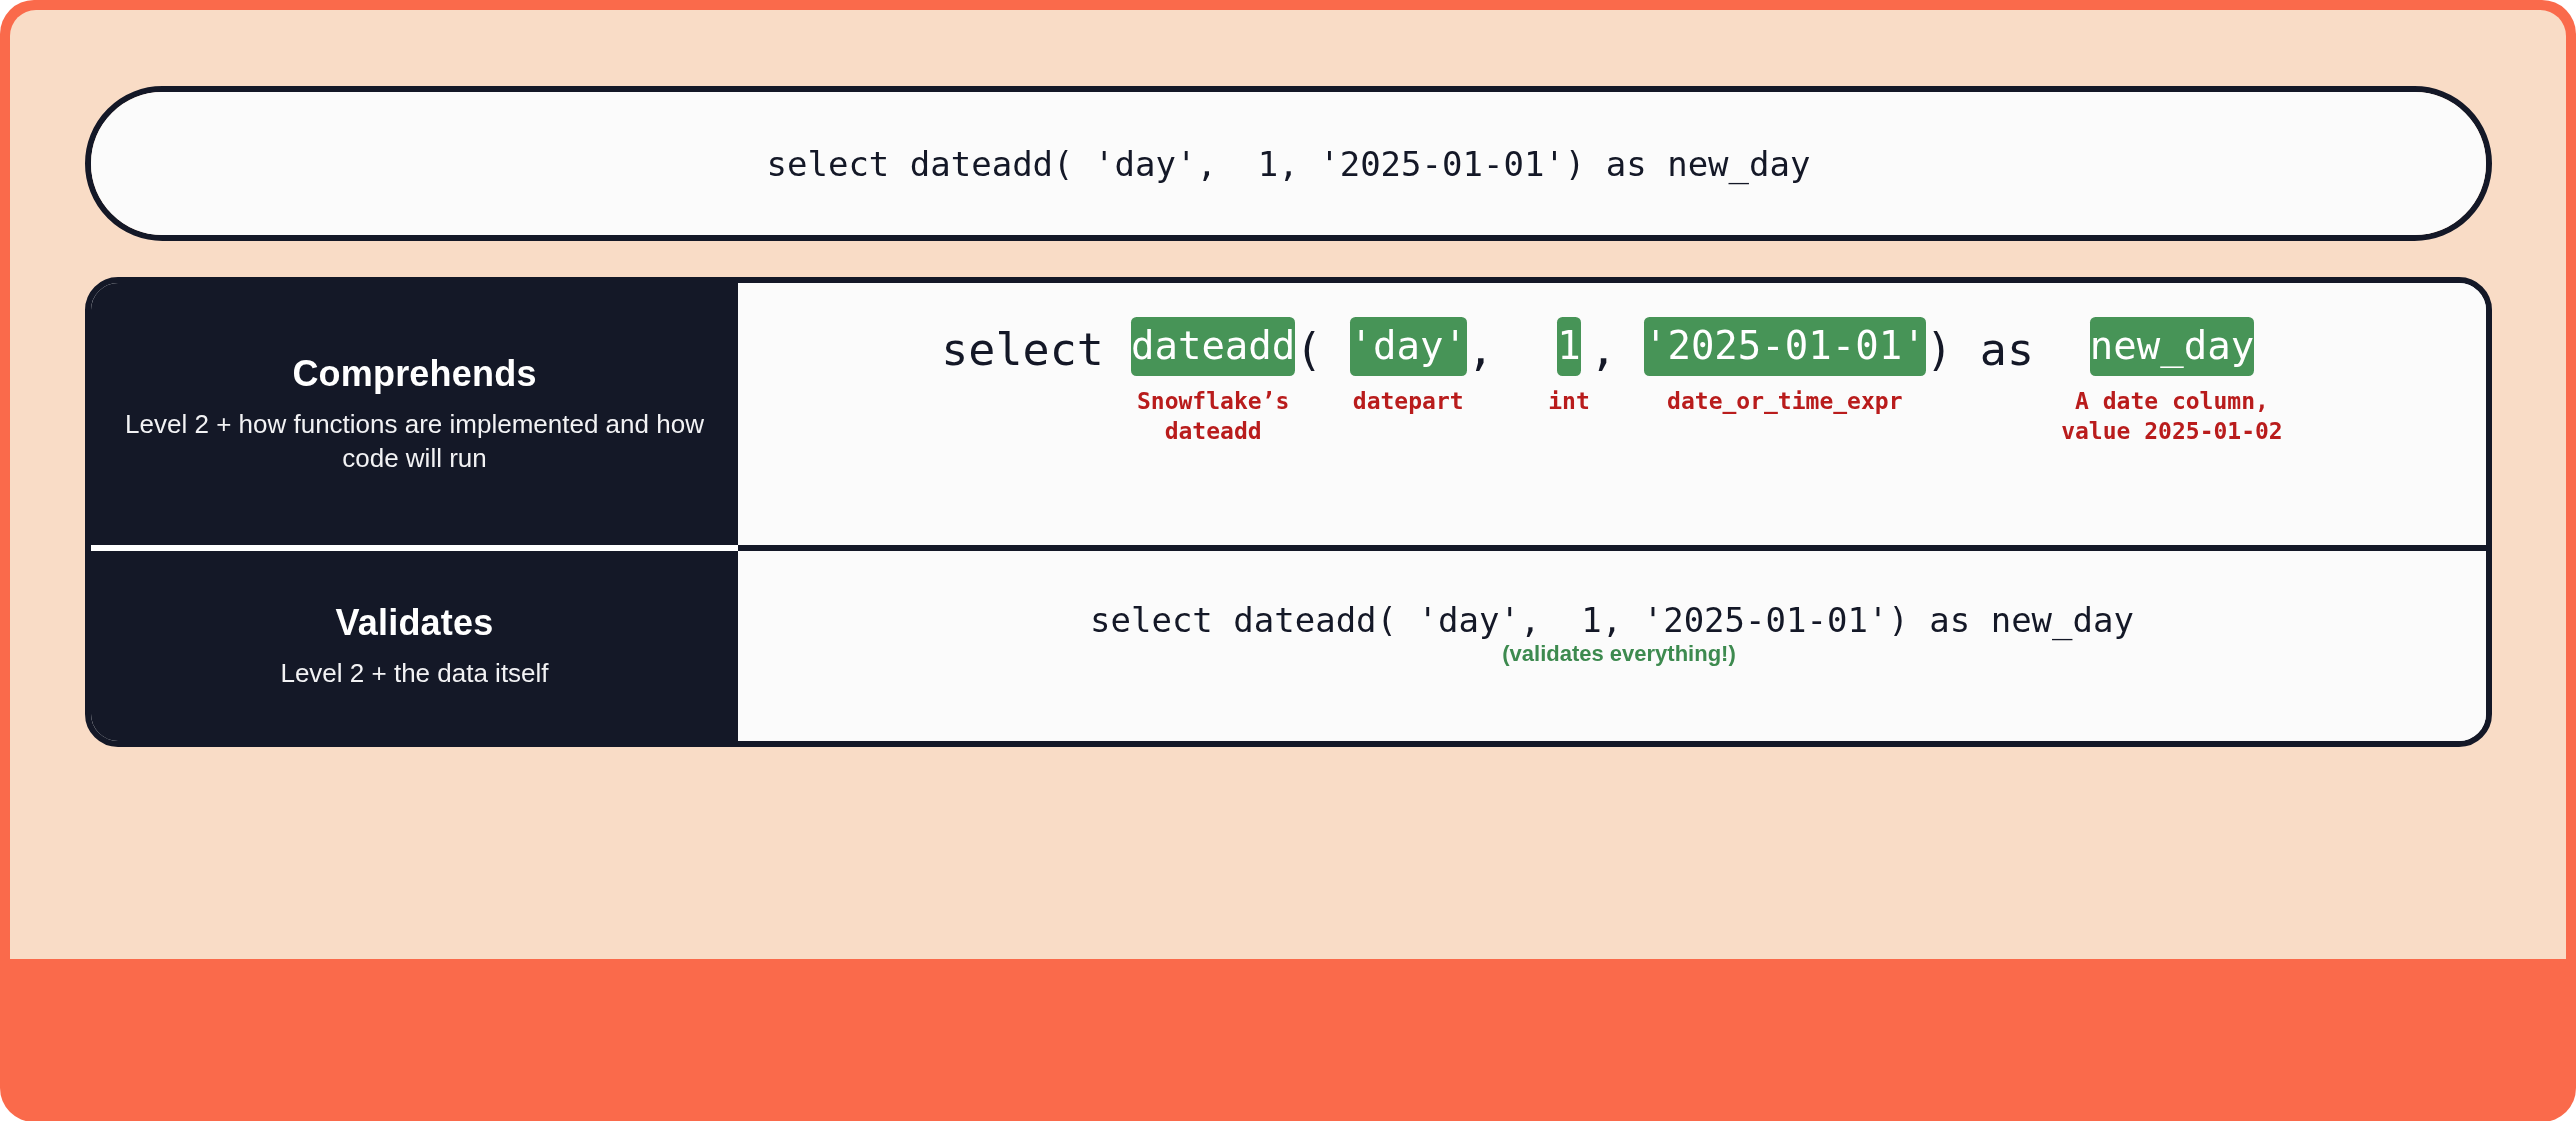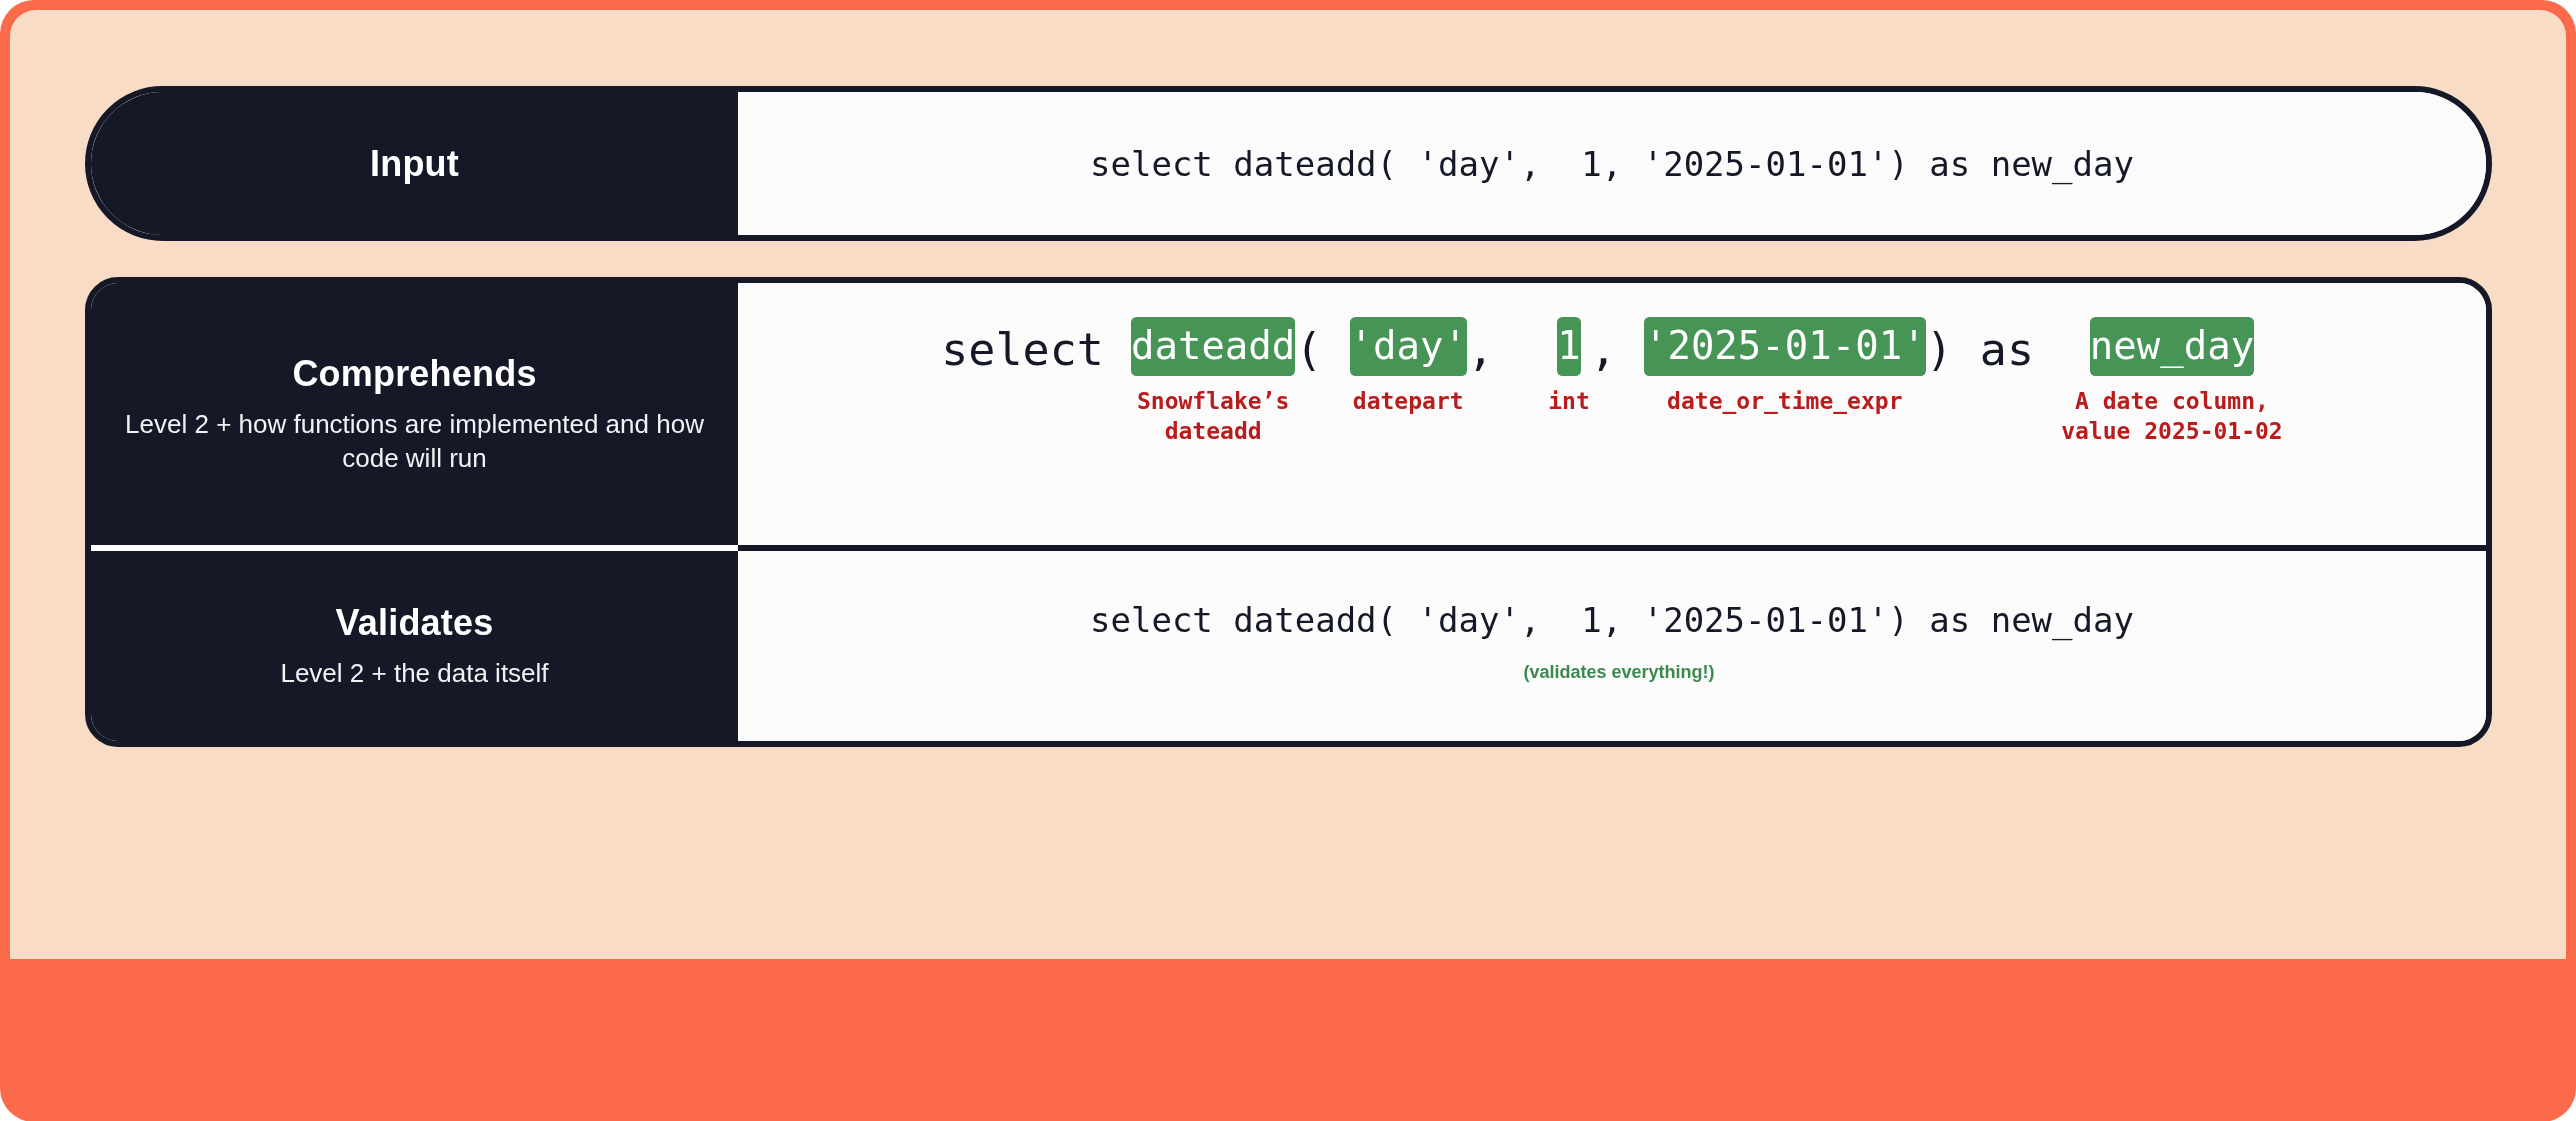--- a/index.html
+++ b/index.html
@@ -211,23 +211,23 @@
     left: 0;
     right: 0;
     top: 49px;
     display: flex;
     flex-direction: column;
     align-items: center;
   }
   .val-note {
     font-family: "Liberation Sans", sans-serif;
     font-weight: 700;
-    font-size: 18px;
+    font-size: 22px;
     color: #3d8a4f;
-    margin-top: 22px;
+    margin-top: 1px;
     margin-left: 14px;
   }
 
   
   .footer {
     position: absolute;
     left: 10.2px;
     right: 10.2px;
     bottom: 10.2px;
     height: 153px;
@@ -255,23 +255,20 @@
 </head>
 <body>
 
 <div id="stage">
   <div class="shell">
     <div class="peach-area"></div>
 
     <div class="content">
 
       <div class="card-input">
-        <div class="left-pane">
-          <div class="pane-title">Input</div>
-        </div>
         <div class="right-pane">
           <div class="code code-centered">select dateadd( 'day',  1, '2025-01-01') as new_day</div>
         </div>
       </div>
 
       <div class="card-stack">
 
         <div class="row row-comprehends">
           <div class="left-pane">
             <div class="pane-title">Comprehends</div>

